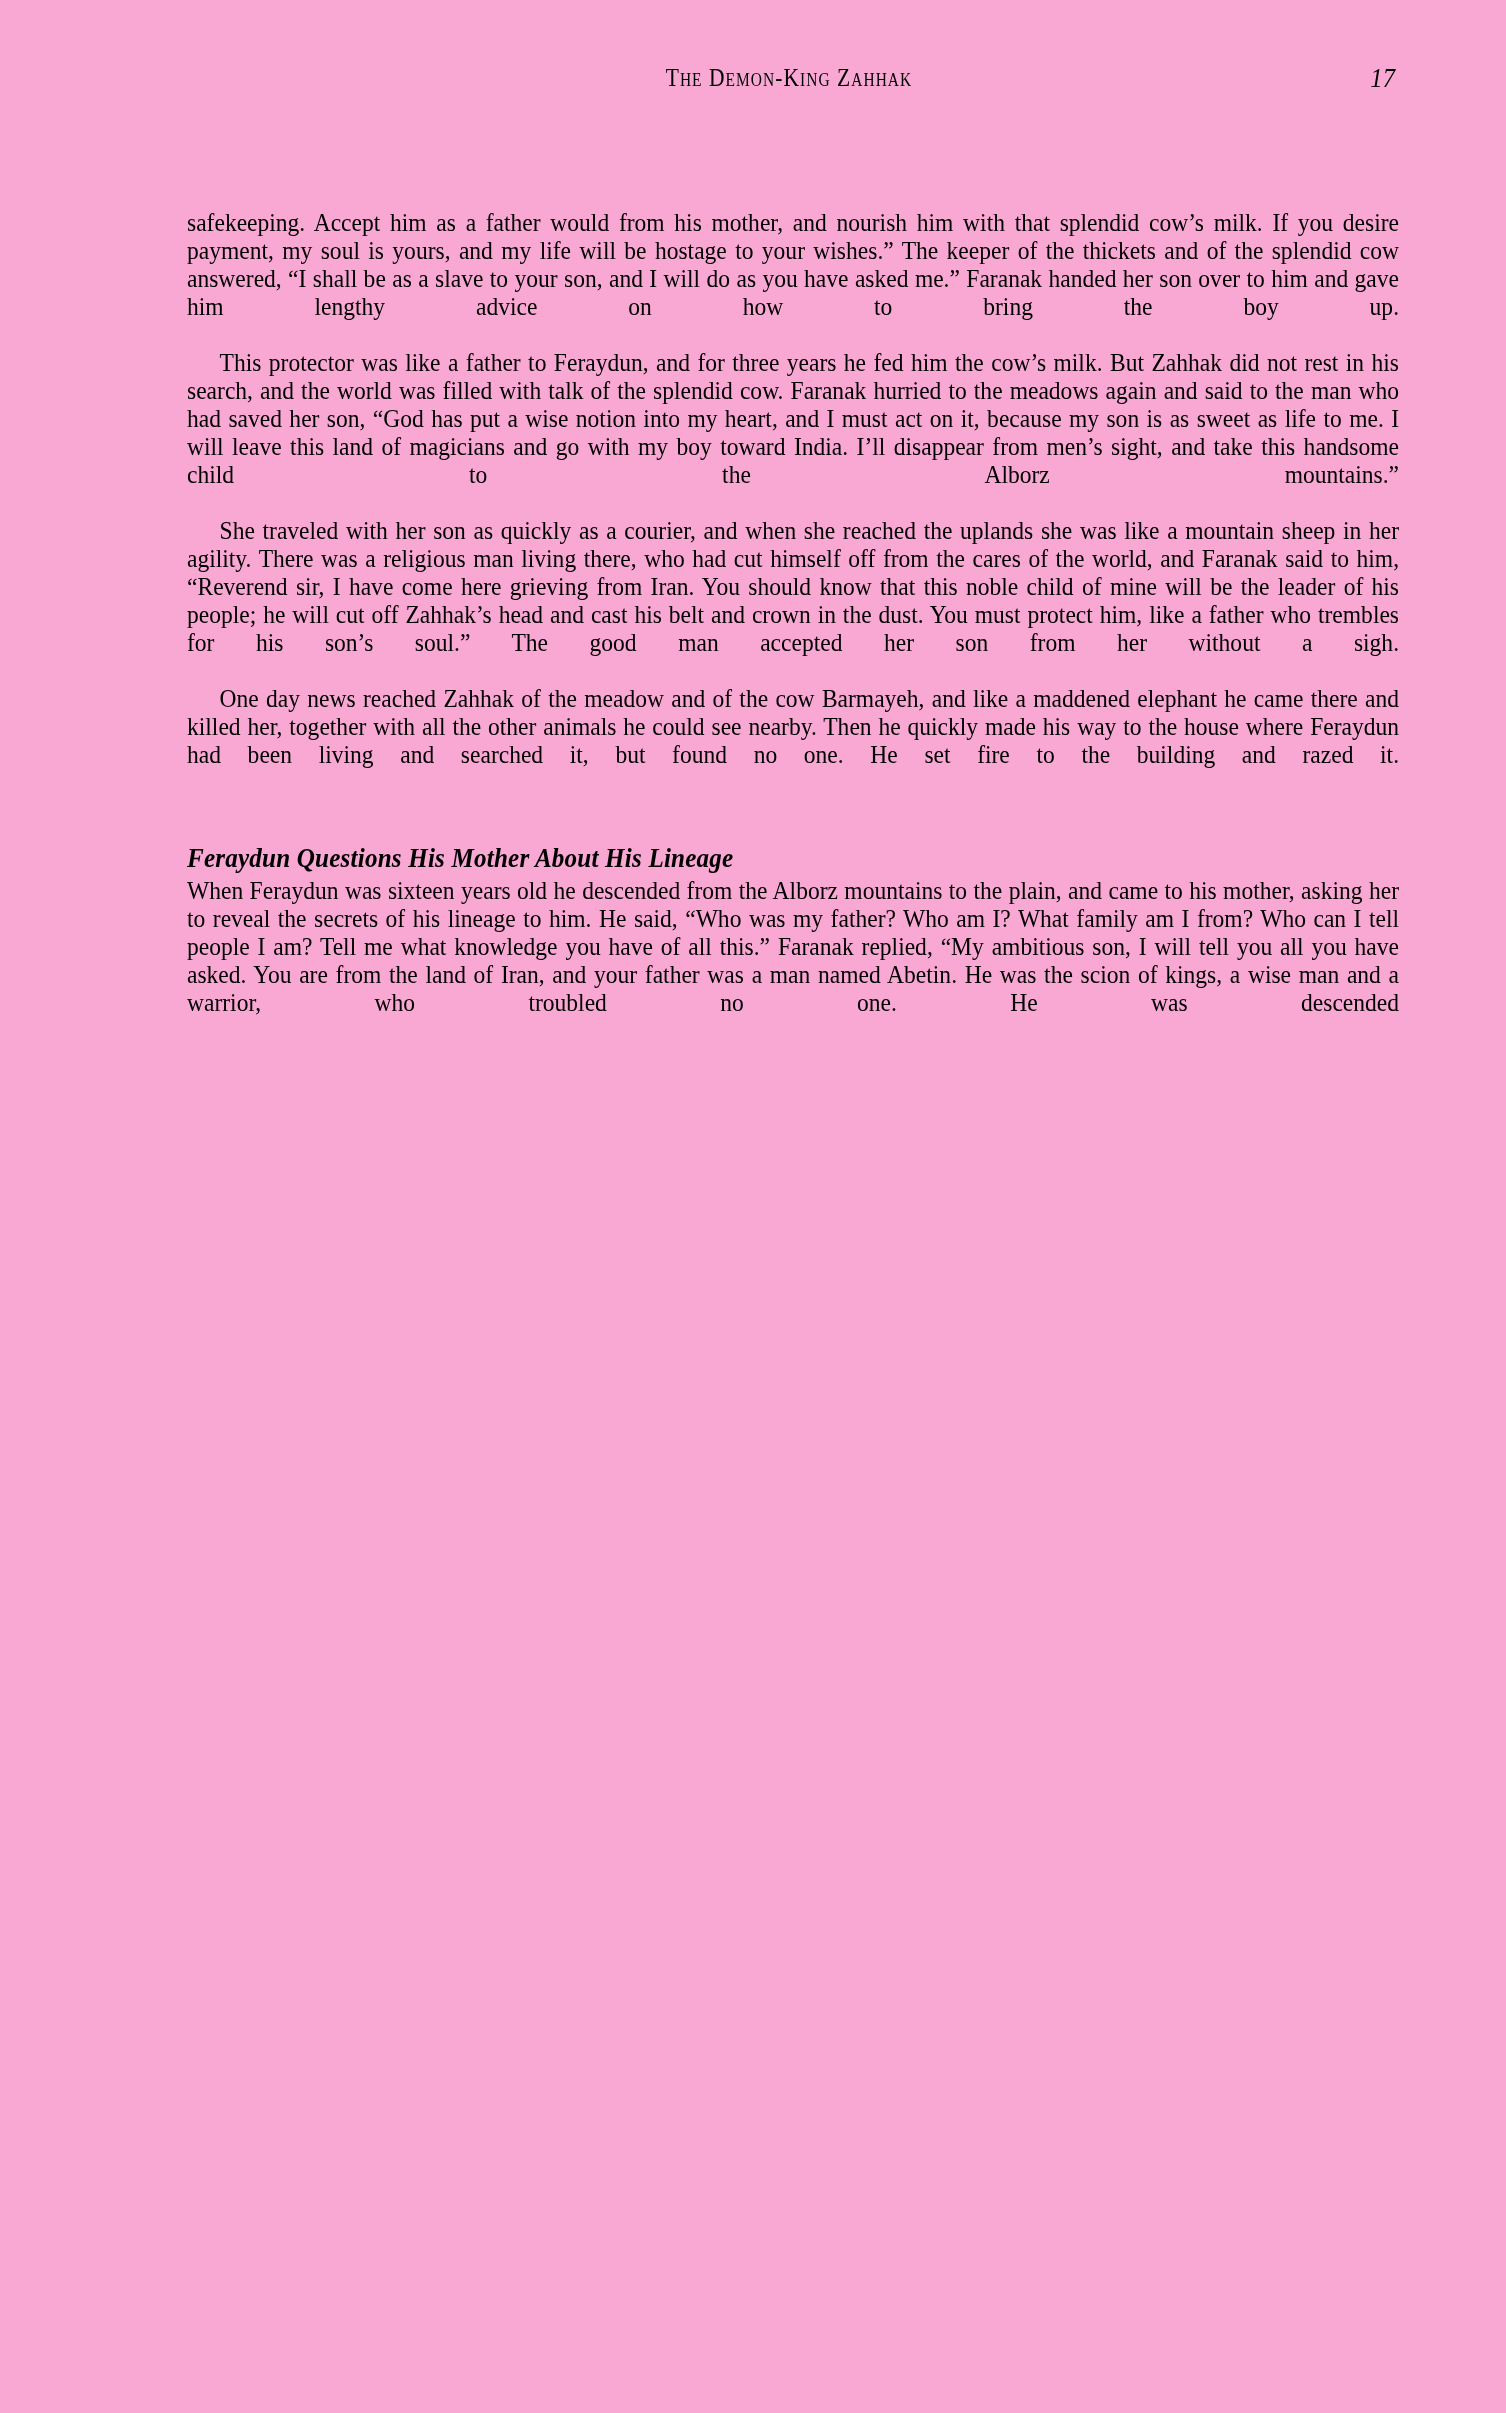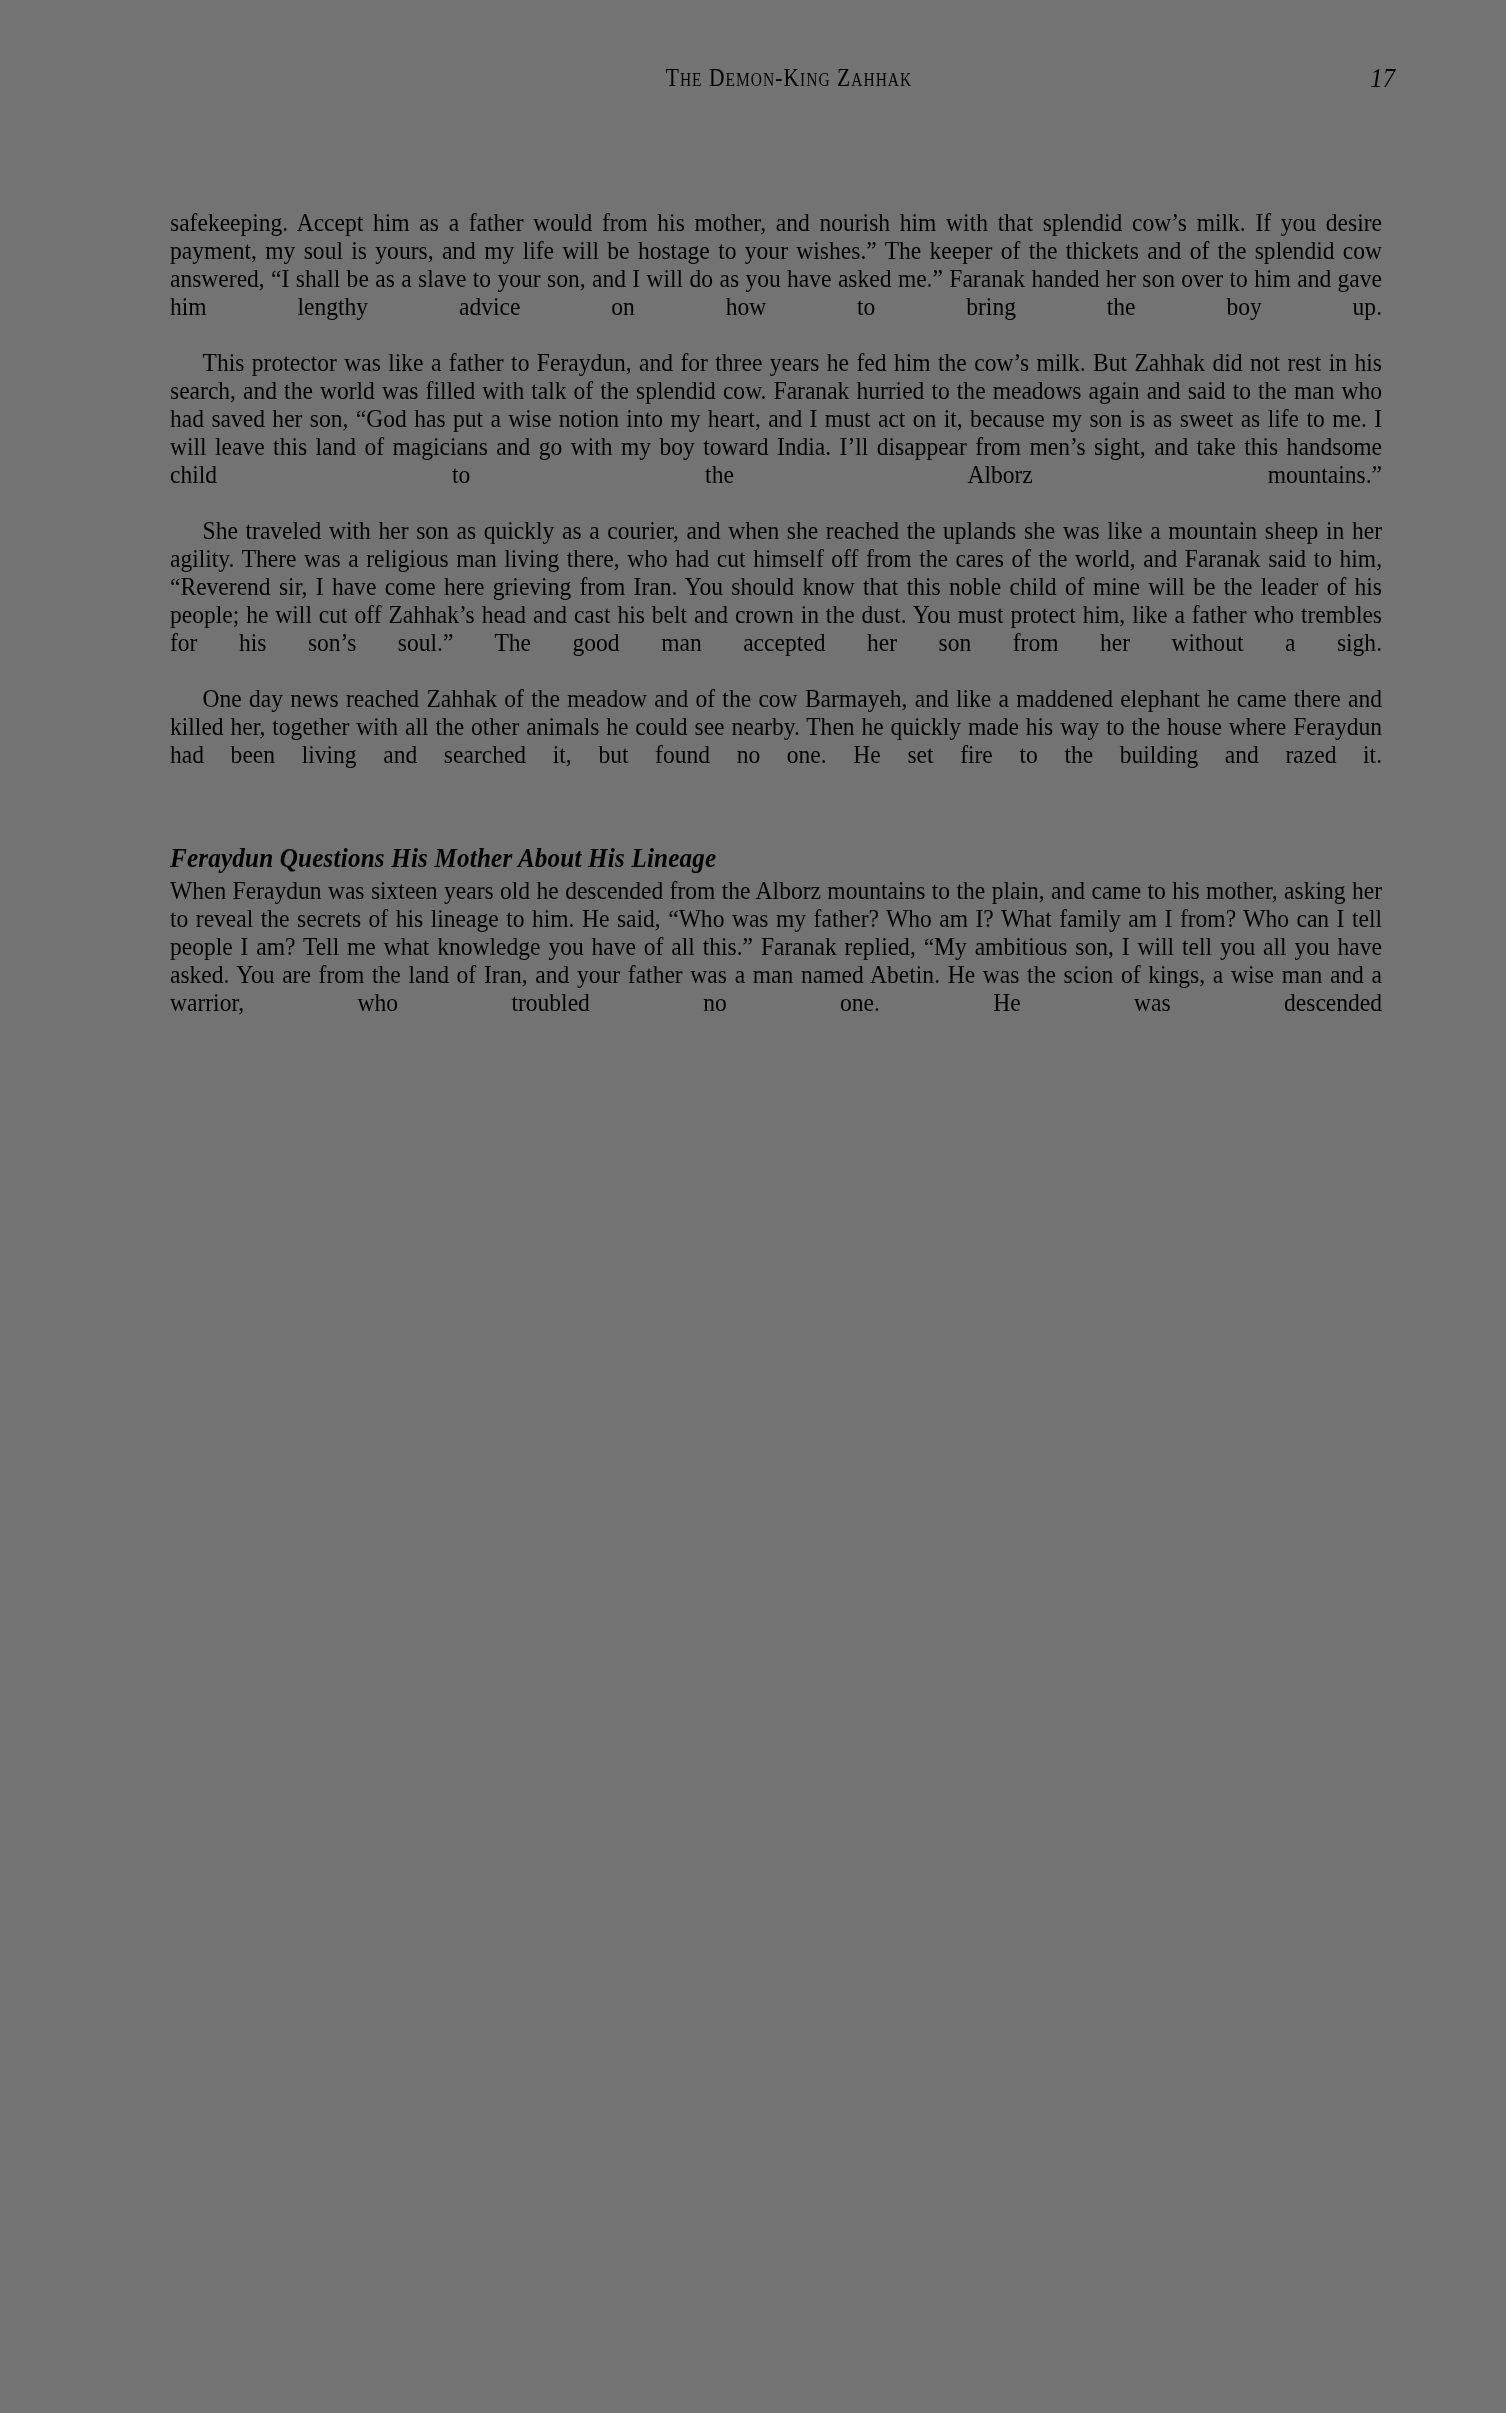--- a/index.html
+++ b/index.html
@@ -5,21 +5,21 @@
   html, body {
     margin: 0;
     padding: 0;
     background: #ffffff;
   }
 
   .page {
     position: relative;
     width: 1506px;
     height: 2413px;
-    background: #737373;
+    background: #f9a8d4;
     overflow: hidden;
     font-family: "Liberation Serif", "DejaVu Serif", serif;
     color: #000000;
     -webkit-font-smoothing: antialiased;
   }
 
   
   .running-head {
     position: absolute;
     left: 183px;
@@ -50,21 +50,21 @@
     font-size: 28px;
     font-style: italic;
     line-height: 34px;
     transform: scaleX(0.88);
     transform-origin: right top;
   }
 
   
   .textblock {
     position: absolute;
-    left: 170px;
+    left: 187px;
     top: 209px;
     width: 1212px;
   }
 
   p.body {
     margin: 0;
     padding: 0;
     font-size: 26px;
     line-height: 28px;
     text-align: justify;

